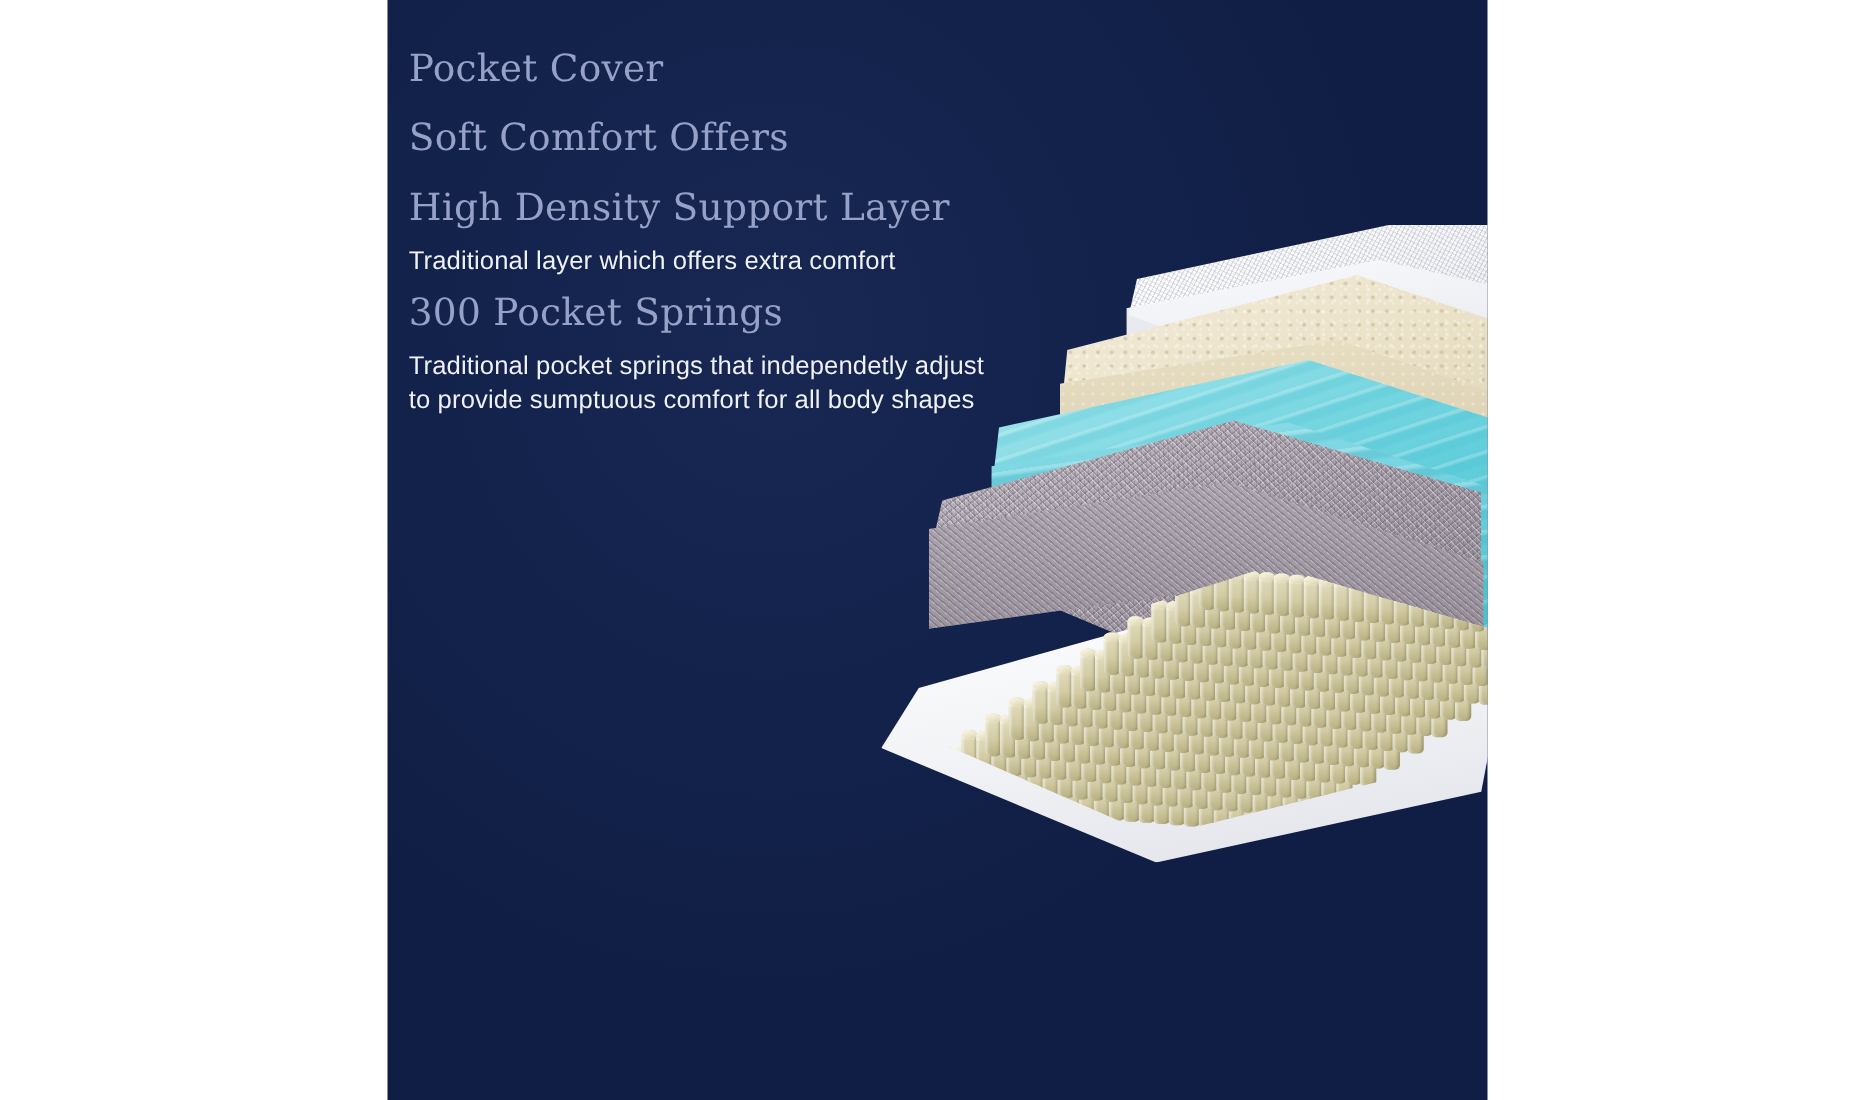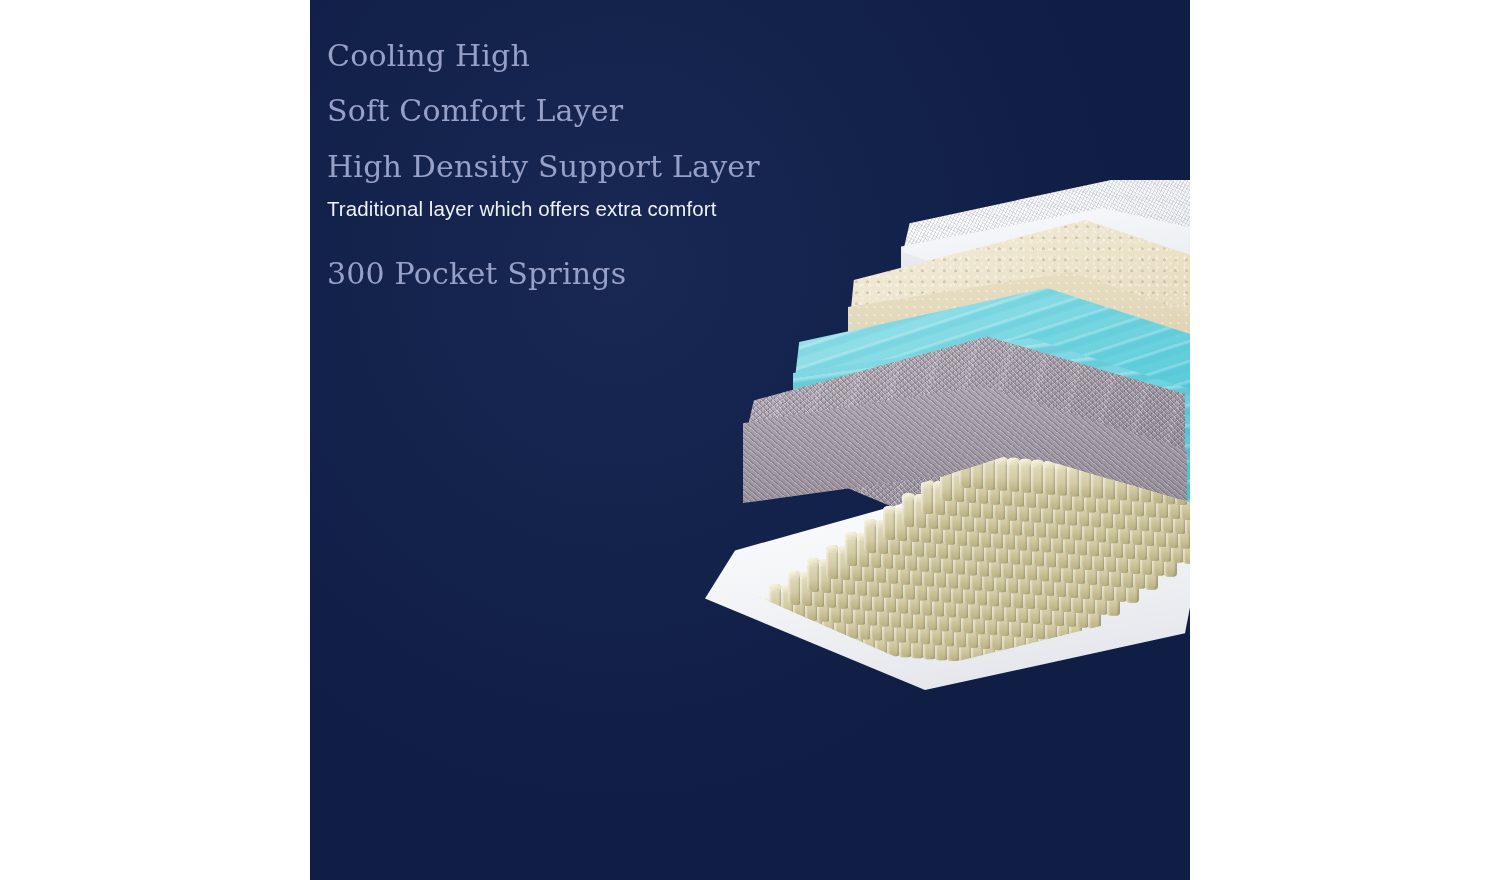--- a/index.html
+++ b/index.html
@@ -51,21 +51,21 @@
     font-weight:400;
     letter-spacing:.1px;
     margin:0;
     max-width:480px;
     text-shadow:0 0 1px rgba(0,0,0,.25);
   }
   
   #b0{margin-bottom:20px;}
   #b1{margin-bottom:20px;}
   #b2{margin-bottom:27px;}
-  #b3{margin-bottom:33px;}
+  #b3{margin-bottom:10px;}
   #b1 .heading,#b2 .heading,#b3 .heading,#b4 .heading{margin-bottom:12px;}
 
   
   #mattress{
     position:absolute;left:395px;top:180px;width:520px;height:510px;z-index:10;
   }
   .layer{position:absolute;}
 
   
   #cover{
@@ -235,33 +235,34 @@
           <div class="springrow" style="left: 56px; top: 136px; z-index: 3;"><span class="spring" style="transform: translateY(0px);"></span><span class="spring" style="transform: translateY(0.95px);"></span><span class="spring" style="transform: translateY(1.9px);"></span><span class="spring" style="transform: translateY(2.85px);"></span><span class="spring" style="transform: translateY(3.8px);"></span><span class="spring" style="transform: translateY(4.75px);"></span><span class="spring" style="transform: translateY(5.7px);"></span><span class="spring" style="transform: translateY(6.65px);"></span><span class="spring" style="transform: translateY(7.6px);"></span><span class="spring" style="transform: translateY(8.55px);"></span><span class="spring" style="transform: translateY(9.5px);"></span><span class="spring" style="transform: translateY(10.45px);"></span><span class="spring" style="transform: translateY(11.4px);"></span><span class="spring" style="transform: translateY(12.35px);"></span><span class="spring" style="transform: translateY(13.3px);"></span><span class="spring" style="transform: translateY(14.25px);"></span><span class="spring" style="transform: translateY(15.2px);"></span><span class="spring" style="transform: translateY(16.15px);"></span><span class="spring" style="transform: translateY(17.1px);"></span><span class="spring" style="transform: translateY(18.05px);"></span><span class="spring" style="transform: translateY(19px);"></span><span class="spring" style="transform: translateY(19.95px);"></span><span class="spring" style="transform: translateY(20.9px);"></span><span class="spring" style="transform: translateY(21.85px);"></span><span class="spring" style="transform: translateY(22.8px);"></span><span class="spring" style="transform: translateY(23.75px);"></span></div>
           <div class="springrow" style="left: 37px; top: 149px; z-index: 2;"><span class="spring" style="transform: translateY(0px);"></span><span class="spring" style="transform: translateY(0.95px);"></span><span class="spring" style="transform: translateY(1.9px);"></span><span class="spring" style="transform: translateY(2.85px);"></span><span class="spring" style="transform: translateY(3.8px);"></span><span class="spring" style="transform: translateY(4.75px);"></span><span class="spring" style="transform: translateY(5.7px);"></span><span class="spring" style="transform: translateY(6.65px);"></span><span class="spring" style="transform: translateY(7.6px);"></span><span class="spring" style="transform: translateY(8.55px);"></span><span class="spring" style="transform: translateY(9.5px);"></span><span class="spring" style="transform: translateY(10.45px);"></span><span class="spring" style="transform: translateY(11.4px);"></span><span class="spring" style="transform: translateY(12.35px);"></span><span class="spring" style="transform: translateY(13.3px);"></span><span class="spring" style="transform: translateY(14.25px);"></span><span class="spring" style="transform: translateY(15.2px);"></span><span class="spring" style="transform: translateY(16.15px);"></span><span class="spring" style="transform: translateY(17.1px);"></span><span class="spring" style="transform: translateY(18.05px);"></span><span class="spring" style="transform: translateY(19px);"></span><span class="spring" style="transform: translateY(19.95px);"></span><span class="spring" style="transform: translateY(20.9px);"></span><span class="spring" style="transform: translateY(21.85px);"></span><span class="spring" style="transform: translateY(22.8px);"></span><span class="spring" style="transform: translateY(23.75px);"></span></div>
           <div class="springrow" style="left: 18px; top: 162px; z-index: 1;"><span class="spring" style="transform: translateY(0px);"></span><span class="spring" style="transform: translateY(0.95px);"></span><span class="spring" style="transform: translateY(1.9px);"></span><span class="spring" style="transform: translateY(2.85px);"></span><span class="spring" style="transform: translateY(3.8px);"></span><span class="spring" style="transform: translateY(4.75px);"></span><span class="spring" style="transform: translateY(5.7px);"></span><span class="spring" style="transform: translateY(6.65px);"></span><span class="spring" style="transform: translateY(7.6px);"></span><span class="spring" style="transform: translateY(8.55px);"></span><span class="spring" style="transform: translateY(9.5px);"></span><span class="spring" style="transform: translateY(10.45px);"></span><span class="spring" style="transform: translateY(11.4px);"></span><span class="spring" style="transform: translateY(12.35px);"></span><span class="spring" style="transform: translateY(13.3px);"></span><span class="spring" style="transform: translateY(14.25px);"></span><span class="spring" style="transform: translateY(15.2px);"></span><span class="spring" style="transform: translateY(16.15px);"></span><span class="spring" style="transform: translateY(17.1px);"></span><span class="spring" style="transform: translateY(18.05px);"></span><span class="spring" style="transform: translateY(19px);"></span><span class="spring" style="transform: translateY(19.95px);"></span><span class="spring" style="transform: translateY(20.9px);"></span><span class="spring" style="transform: translateY(21.85px);"></span><span class="spring" style="transform: translateY(22.8px);"></span><span class="spring" style="transform: translateY(23.75px);"></span></div>
         </div>
 
     </div>
 
     <div id="textcol">
 
       <div class="block" id="b0">
-        <h2 class="heading">Cooling High</h2>
+        <h2 class="heading">Pocket Cover</h2>
       </div>
 
       <div class="block" id="b1">
-        <h2 class="heading">Soft Comfort Layer</h2>
+        <h2 class="heading">Soft Comfort Offers</h2>
       </div>
 
 
       <div class="block" id="b3">
         <h2 class="heading">High Density Support Layer</h2>
         <p class="body">Traditional layer which offers extra comfort</p>
       </div>
 
       <div class="block" id="b4">
         <h2 class="heading">300 Pocket Springs</h2>
+        <p class="body">Traditional pocket springs that independetly adjust to provide sumptuous comfort for all body shapes</p>
       </div>
 
     </div>
 
   </div>
 </div>
 
 </body></html>

